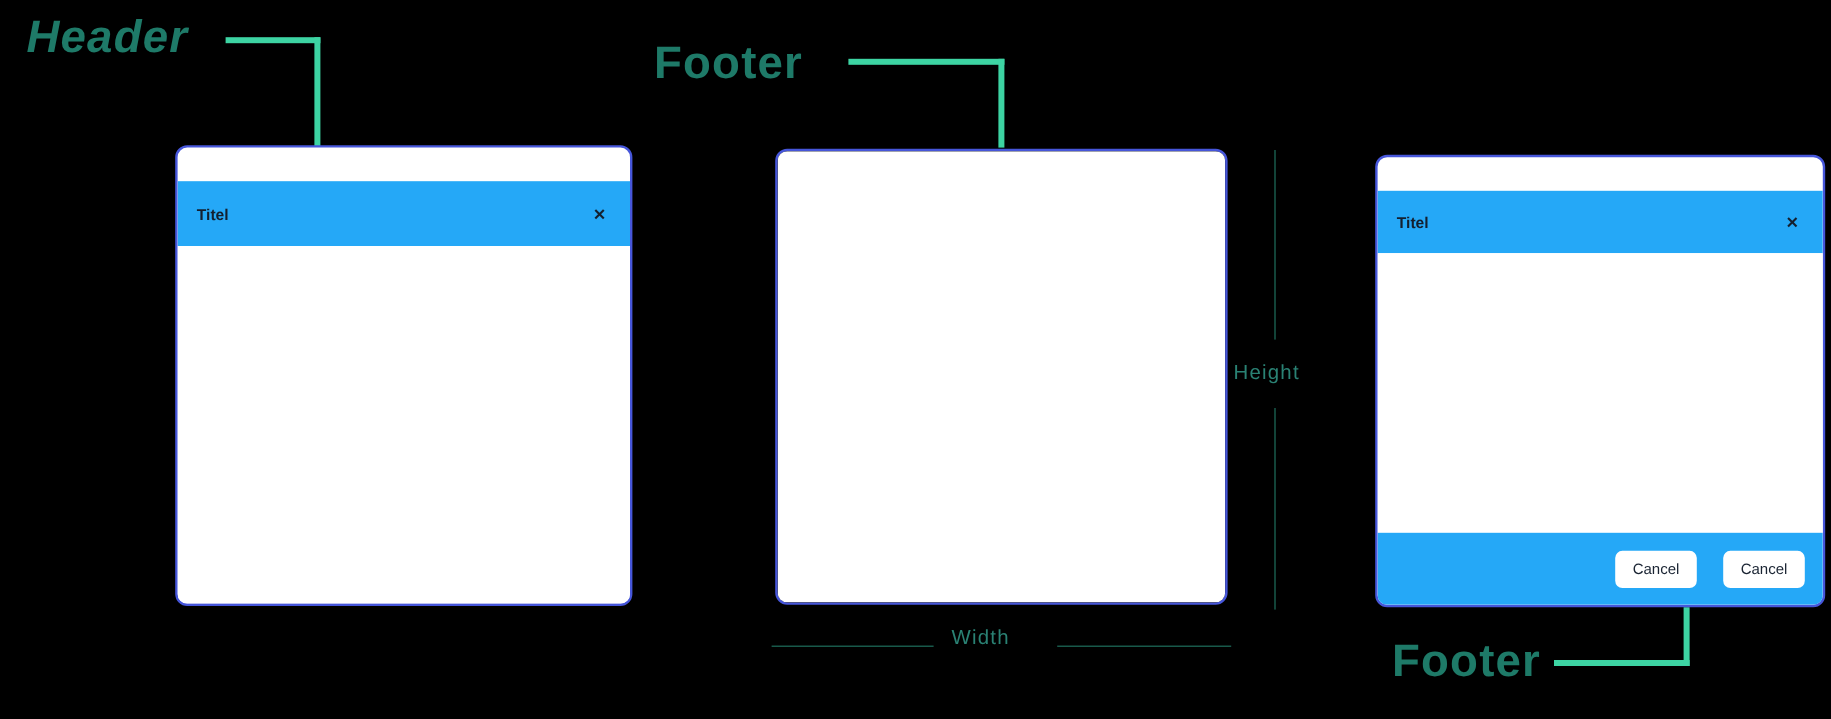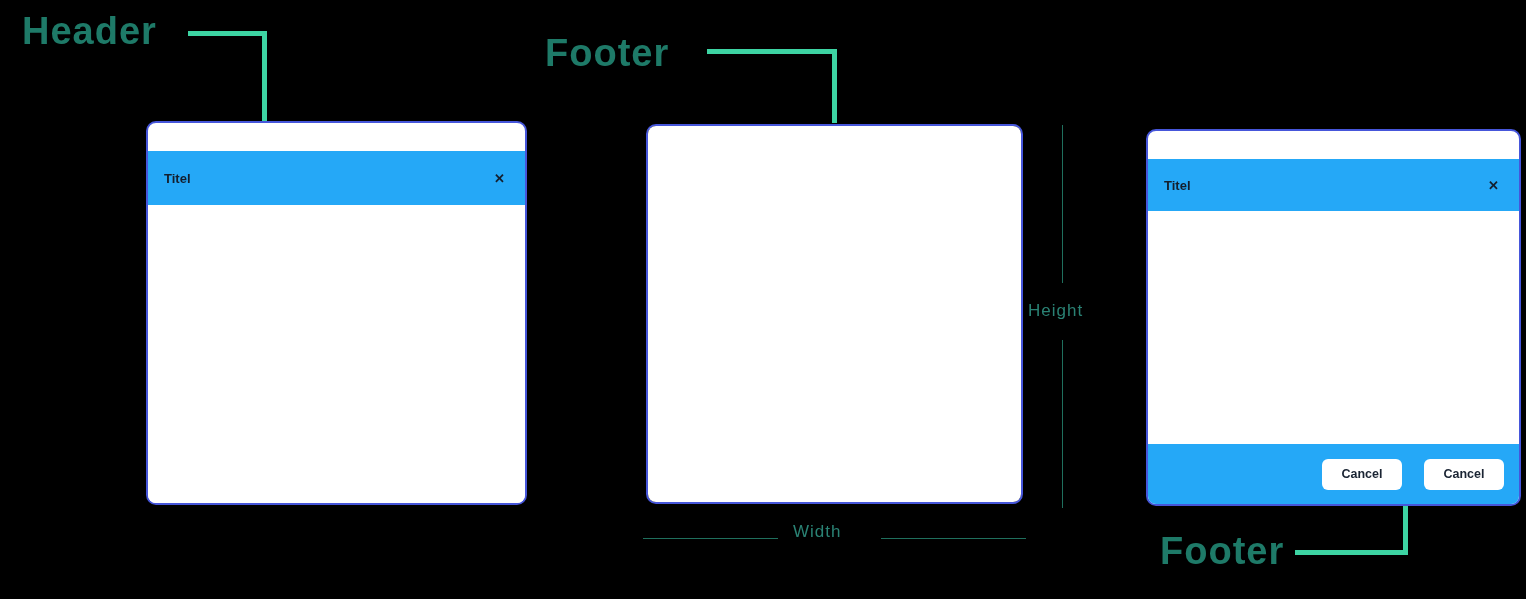--- a/index.html
+++ b/index.html
@@ -78,35 +78,35 @@
     justify-content: flex-end;
     gap: 22px;
     padding: 0 15px 0 0;
     flex: 0 0 auto;
   }
   .footer-button {
     background: var(--button-bg);
     color: var(--button-text);
     border: none;
     border-radius: 6px;
-    width: 80px;
+    width: 68px;
     height: 31px;
     font-family: "Liberation Sans", sans-serif;
     font-size: 12.5px;
-    font-weight: 700;
+    font-weight: 400;
     cursor: pointer;
     text-align: center;
   }
 </style>
 </head>
 <body>
 
 <div class="canvas">
 
-  <div class="big-label" style="left:22px; top:10px;">Header</div>
+  <div class="big-label" style="left:22px; top:10px;font-style:italic;">Header</div>
   <div class="connector" style="left:188px; top:31px; width:79px; height:5px;"></div>
   <div class="connector" style="left:262px; top:31px; width:5px; height:114px;"></div>
 
   <div class="big-label" style="left:545px; top:32px;">Footer</div>
   <div class="connector" style="left:707px; top:49px; width:130px; height:5px;"></div>
   <div class="connector" style="left:832px; top:49px; width:5px; height:74px;"></div>
 
   <div class="big-label" style="left:1160px; top:530px;">Footer</div>
   <div class="connector" style="left:1295px; top:550px; width:113px; height:5px;"></div>
   <div class="connector" style="left:1403px; top:506px; width:5px; height:49px;"></div>

